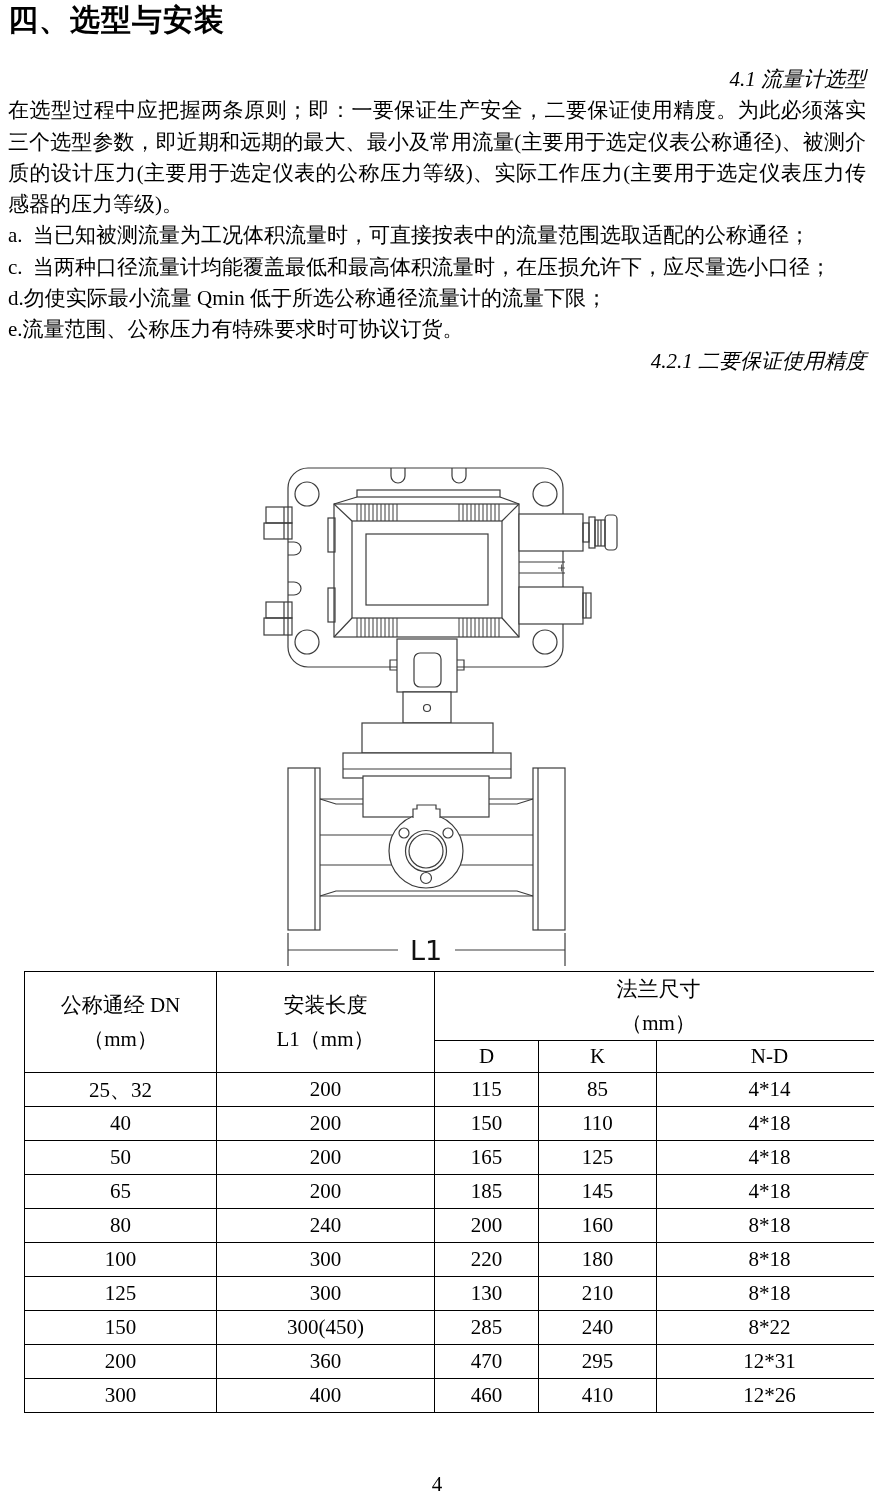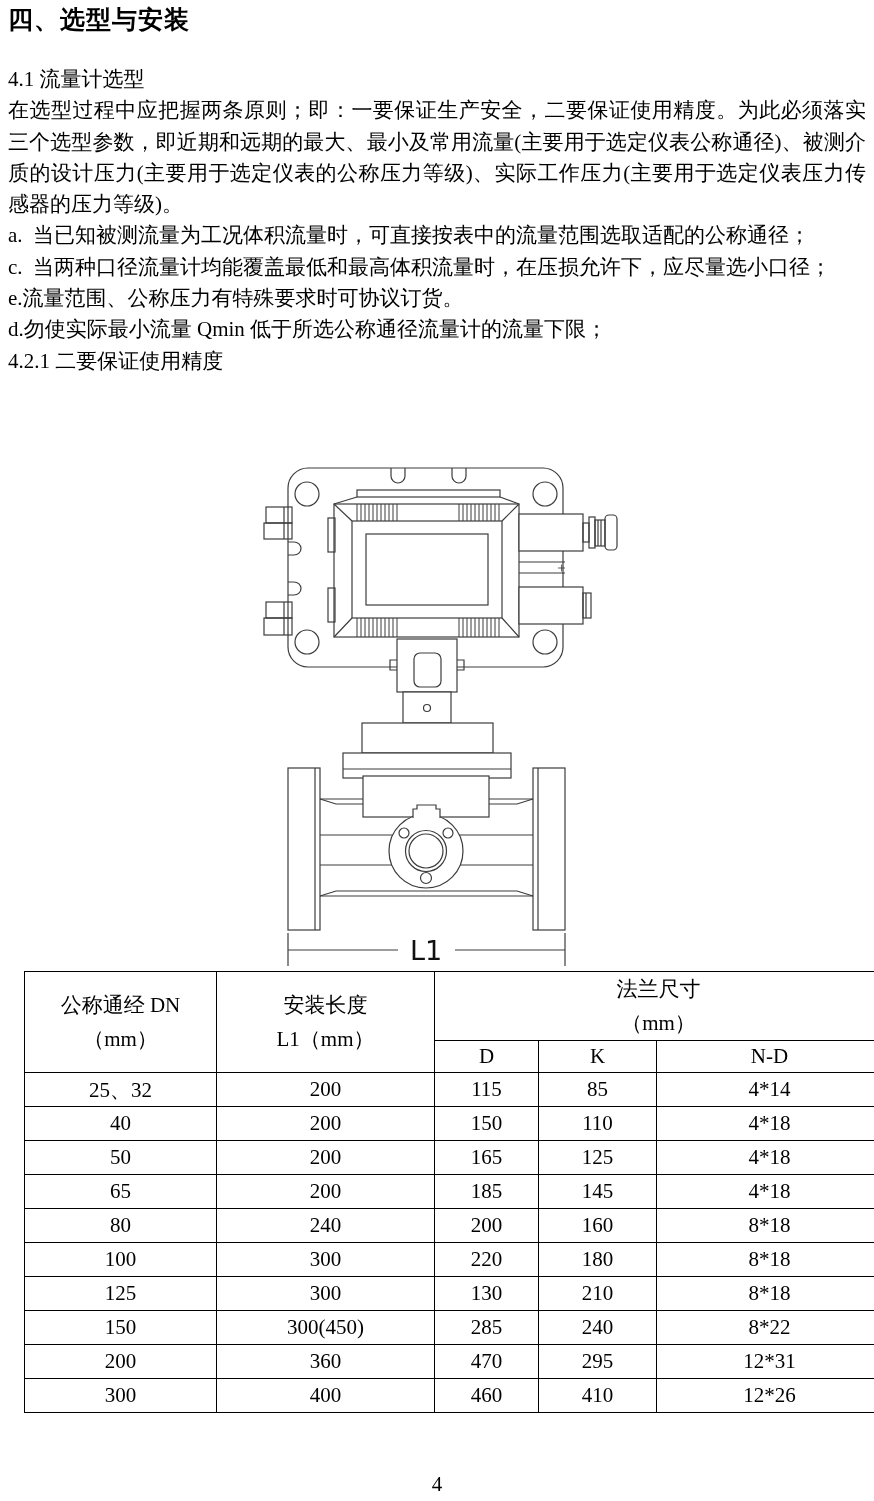--- a/index.html
+++ b/index.html
@@ -4,28 +4,28 @@
 <style>
   html,body { margin:0; padding:0; }
   body {
     width:874px; height:1501px; position:relative;
     background:#ffffff; color:#000;
     font-family:"Liberation Serif","DejaVu Serif",serif;
     overflow:hidden;
   }
   .text-block { position:absolute; top:4px; left:8px; width:858px; }
   .doc-heading {
-    font-size:25px; font-weight:700; line-height:32px;
+    font-size:30px; font-weight:700; line-height:32px;
     margin:0 0 28px 0; letter-spacing:1px;
   }
   .para, .line {
     margin:0; font-size:21px; line-height:31.3px;
     text-align:justify; text-justify:inter-character;
   }
-  .line { text-align:left; }
+  .line { text-align:right;font-style:italic; }
   sub.subn { font-size:13px; line-height:0; }
   .diagram-wrap { position:absolute; top:455px; left:256px; width:400px; height:515px; }
   .table-wrap { position:absolute; top:971px; left:8px; width:858px;margin-left:16px; }
   table.dim-table { border-collapse:collapse; width:858px; table-layout:fixed; }
   table.dim-table th, table.dim-table td {
     border:1.5px solid #000; text-align:center; vertical-align:middle;
     font-weight:normal; font-size:21px; padding:0;
   }
   tr.h-top { height:66px; }
   tr.h-sub { height:32px; }
@@ -39,22 +39,22 @@
 </style>
 </head>
 <body>
 
 <div class="text-block">
   <div class="doc-heading">四、选型与安装</div>
   <p class="line">4.1 流量计选型</p>
   <p class="para">在选型过程中应把握两条原则；即：一要保证生产安全，二要保证使用精度。为此必须落实三个选型参数，即近期和远期的最大、最小及常用流量(主要用于选定仪表公称通径)、被测介质的设计压力(主要用于选定仪表的公称压力等级)、实际工作压力(主要用于选定仪表压力传感器的压力等级)。</p>
   <p class="para">a.&nbsp; 当已知被测流量为工况体积流量时，可直接按表中的流量范围选取适配的公称通径；</p>
   <p class="para">c.&nbsp; 当两种口径流量计均能覆盖最低和最高体积流量时，在压损允许下，应尽量选小口径；</p>
+  <p class="para">d.勿使实际最小流量 Qmin 低于所选公称通径流量计的流量下限；</p>
   <p class="para">e.流量范围、公称压力有特殊要求时可协议订货。</p>
-  <p class="para">d.勿使实际最小流量 Qmin 低于所选公称通径流量计的流量下限；</p>
   <p class="line">4.2.1 二要保证使用精度</p>
 </div>
 
 <div class="diagram-wrap">
 <svg viewBox="256 455 400 515" width="400" height="515">
   <g fill="none" stroke="#3c3c3c" stroke-width="1.2">
 
     <rect x="288" y="468" width="275" height="199" rx="20"></rect>
     <circle cx="307" cy="494" r="12"></circle>
     <circle cx="545" cy="494" r="12"></circle>

